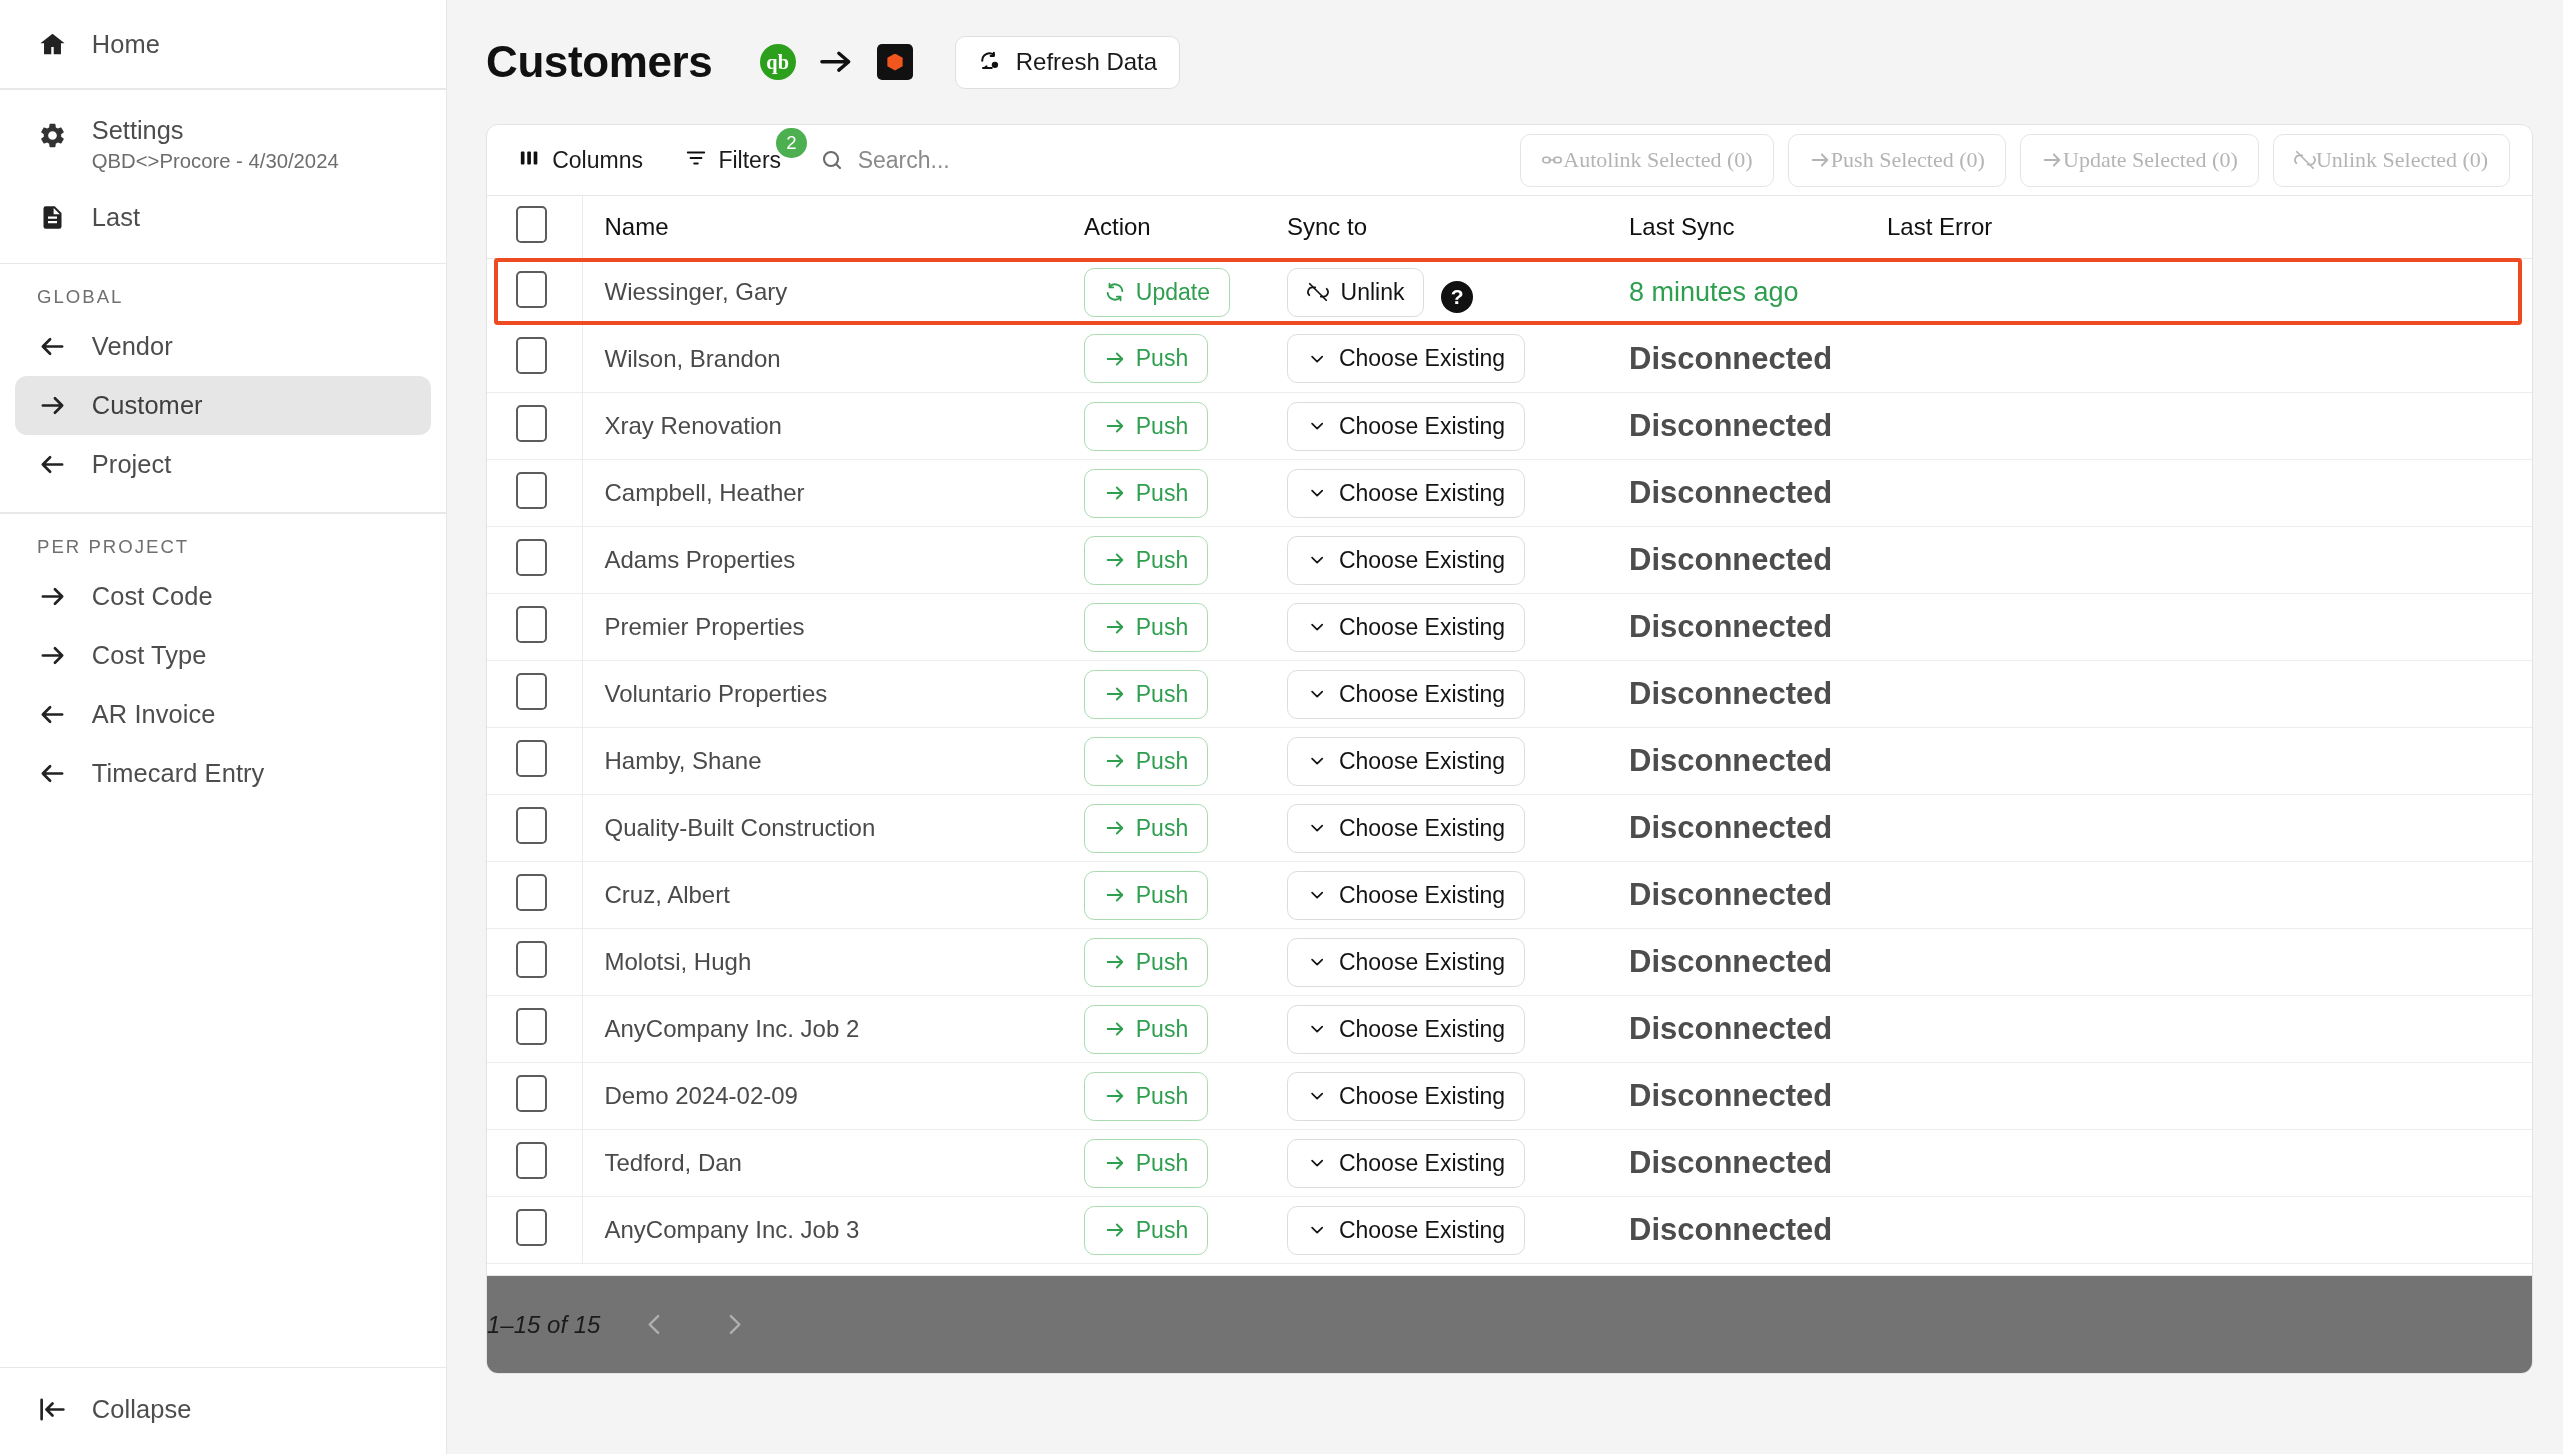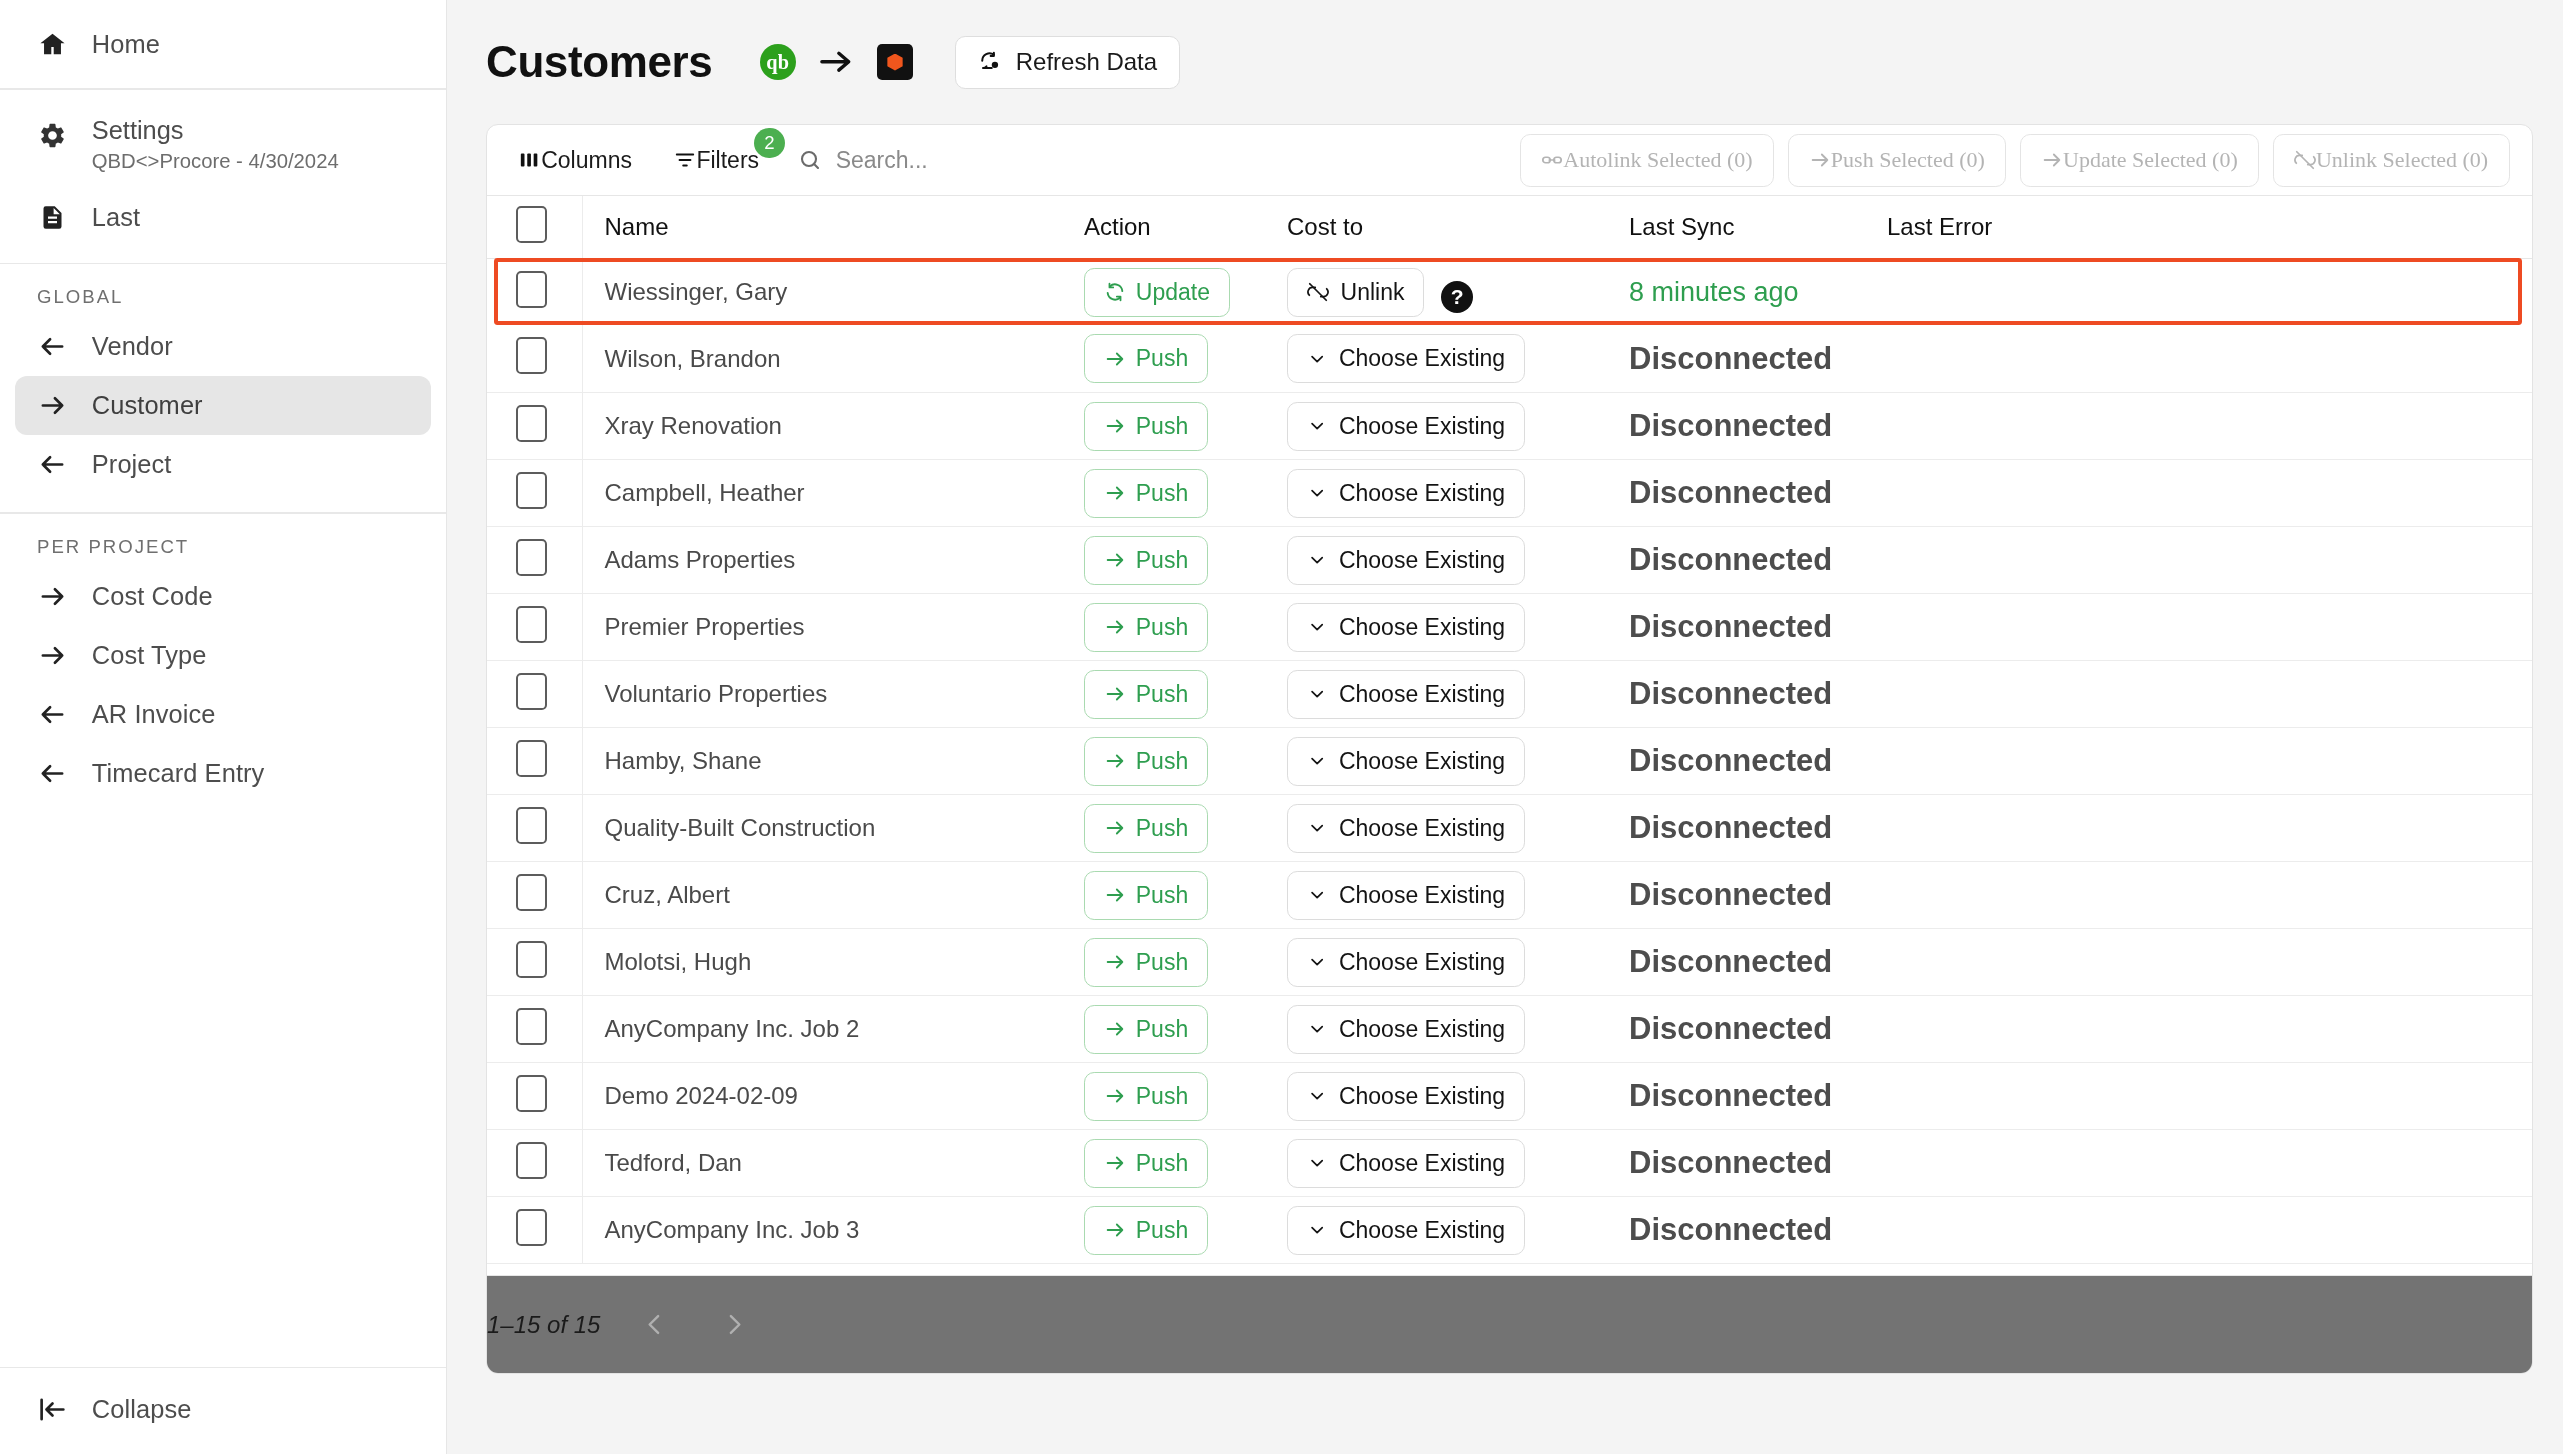--- a/index.html
+++ b/index.html
@@ -110,21 +110,21 @@
     display: flex; flex-direction: column;
     overflow: hidden;
   }
 
   .toolbar {
     display: flex; align-items: center;
     height: 70px; padding: 0 22px 0 18.6px;
     position: relative;
   }
   .tb-btn {
-    display: flex; align-items: center; gap: 0;
+    display: flex; gap: 11px;
     font-size: 23px; color: #1b1b1b;
     padding: 6.8px 13.6px; border-radius: 6.8px; cursor: pointer;
     background: transparent; border: none;
     font-family: "Liberation Sans", sans-serif;
     position: relative;
   }
   .badge {
     position: absolute; top: -12px; right: -12px;
     min-width: 30.5px; height: 30.5px; border-radius: 15.3px;
     background: #4CAF50; color: #fff;
@@ -480,21 +480,21 @@
               <col class="col-lsync">
               <col class="col-lerr">
           </colgroup>
           <thead>
             <tr>
               <th class="chkcell">
                 <span class="chk hdr"></span>
               </th>
               <th class="col-name">Name</th>
               <th>Action</th>
-              <th>Cost to</th>
+              <th>Sync to</th>
               <th>Last Sync</th>
               <th>Last Error</th>
             </tr>
           </thead>
           <tbody id="tbody">
               <tr class="hl-row">
                 <td class="chkcell"><span class="chk"></span></td>
                 <td class="c-name">Wiessinger, Gary</td>
                 <td><button class="btn-update">
                     <span>

